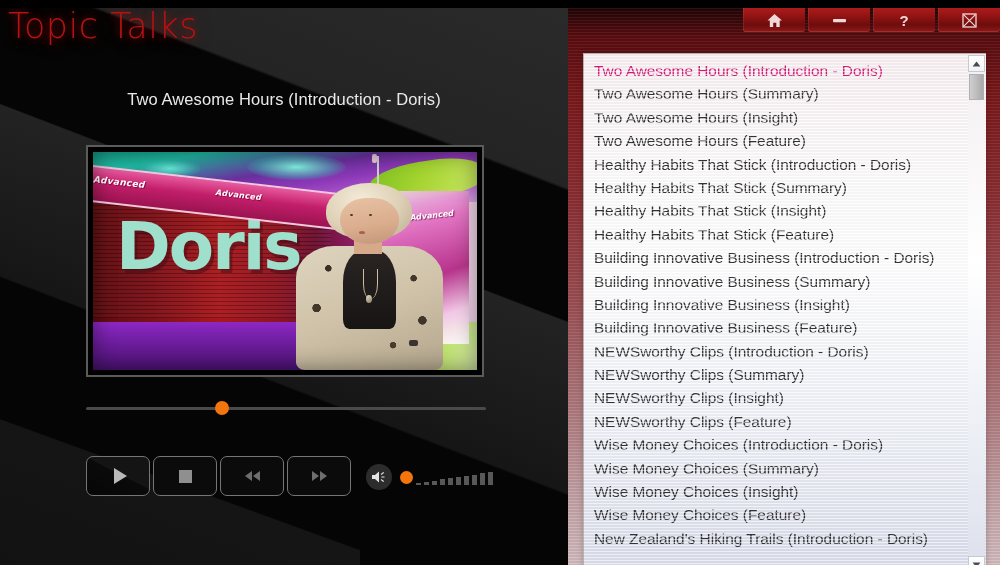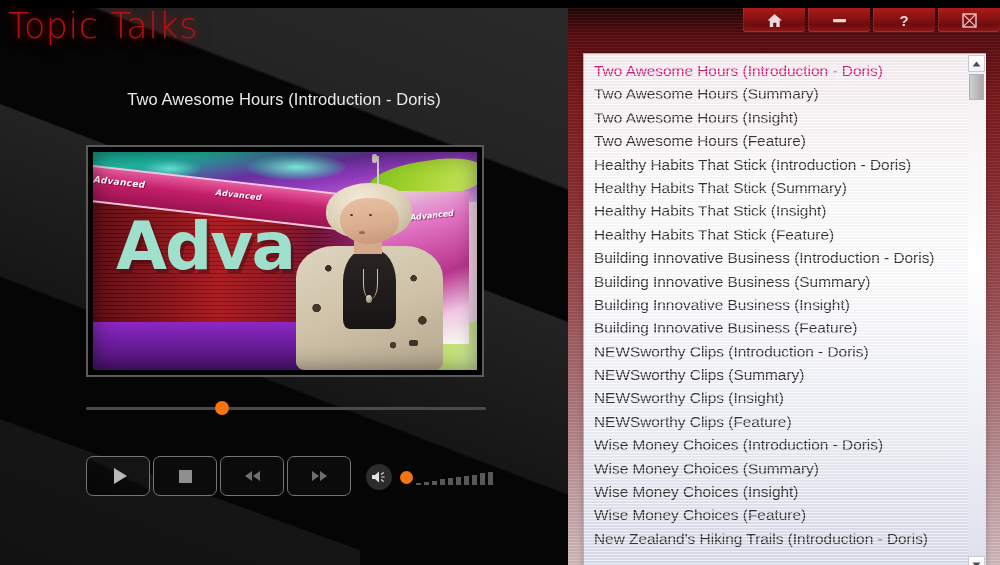--- a/index.html
+++ b/index.html
@@ -167,21 +167,21 @@
     <div id="video-frame">
       <div id="video-stage">
         <div class="bk-wall"></div>
         <div class="bk-stripes"></div>
         <div class="bk-ceiling"></div>
         <div class="bk-ceil-glow"></div>
         <div class="bk-ceil-glow2"></div>
         <div class="bk-green"></div>
         <div class="bk-floor"></div>
         <div class="bk-floor-g"></div>
-        <div class="bk-adv">Adva</div>
+        <div class="bk-adv">Doris</div>
         <div class="bk-rpanel"></div>
         <div class="bk-rpanel-t">Advanced</div>
         <div class="bk-banner">
           <span class="bw">Advanced</span>
           <span class="bw bw2">Advanced</span>
         </div>
         <div class="bk-mic-h"></div>
         <div class="bk-mic"></div>
 
         <div class="pr">

